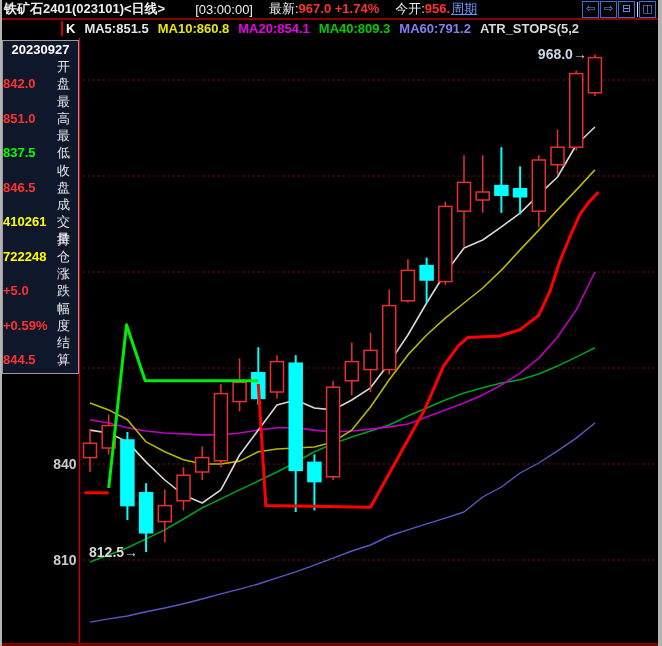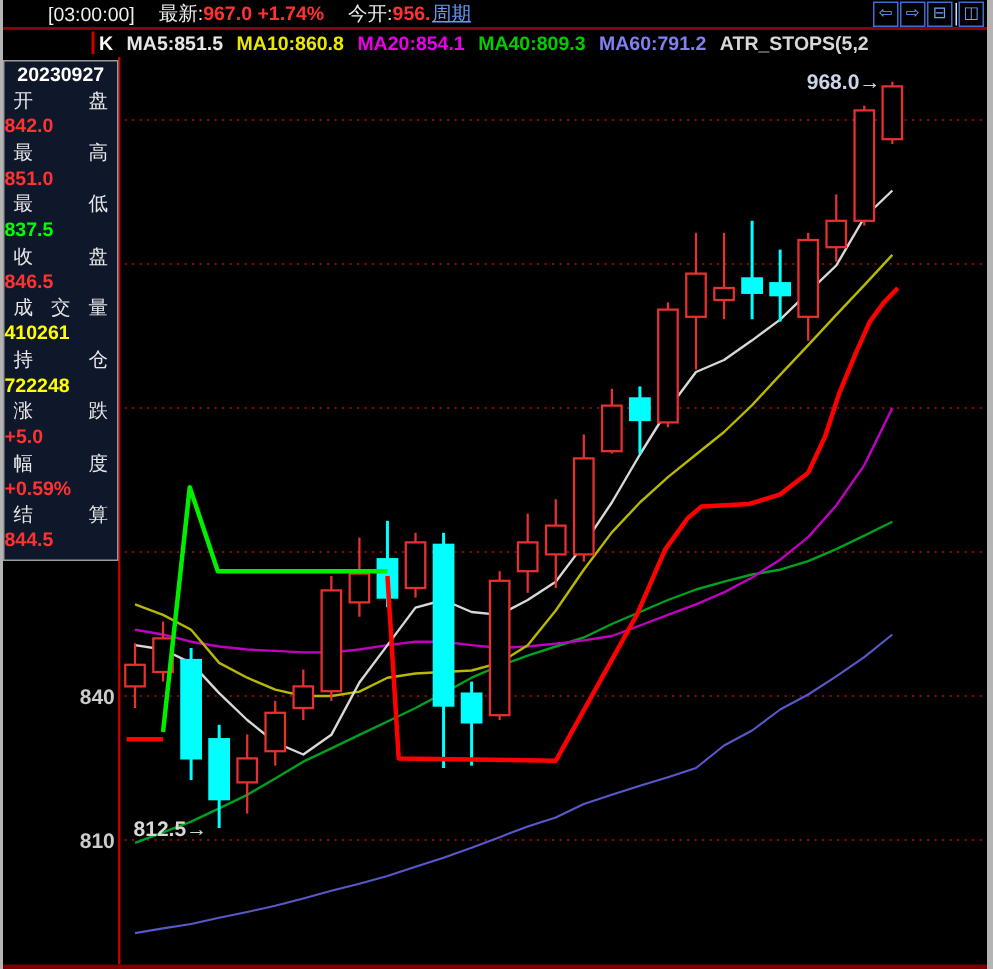--- a/index.html
+++ b/index.html
@@ -44,32 +44,33 @@
 
   .info-panel{
     position:absolute;left:2px;top:40px;width:77px;height:334px;
     background:#0f172a;border:1px solid #9a9a9a;z-index:6;
     font-size:13px;box-sizing:border-box;
   }
   .ip-date{color:#ffffff;font-weight:bold;text-align:center;height:17px;line-height:17px;letter-spacing:0px;}
   .ip-row{height:34.5px;}
   .ip-label{
     color:#e8e8e8;height:17px;line-height:17px;
-    text-align:justify;text-align-last:justify;padding:0 6px;
+    text-align:justify;text-align-last:justify;padding:0 6px;margin-left:48px;
   }
   .ip-value{height:17px;line-height:17px;padding-right:3px;font-weight:bold;}
 </style>
 </head>
 <body>
 
 <div class="frame-left"></div>
 <div class="frame-right"></div>
 <div class="frame-bottom"></div>
 
 <div class="topbar">
+  <span class="instrument">铁矿石2401(023101)&lt;日线&gt;</span>
   <span class="time">[03:00:00]</span>
   <span class="seg">
     <span>最新:</span><span class="red-val">967.0</span>
     <span class="red-val">+1.74%</span>
   </span>
   <span class="seg">
     <span>今开:</span><span class="red-val">956.</span></span>
     <span class="period-link">周期</span>
   <span class="icon-group">
     <span class="iconbtn"><span>⇦</span></span>

